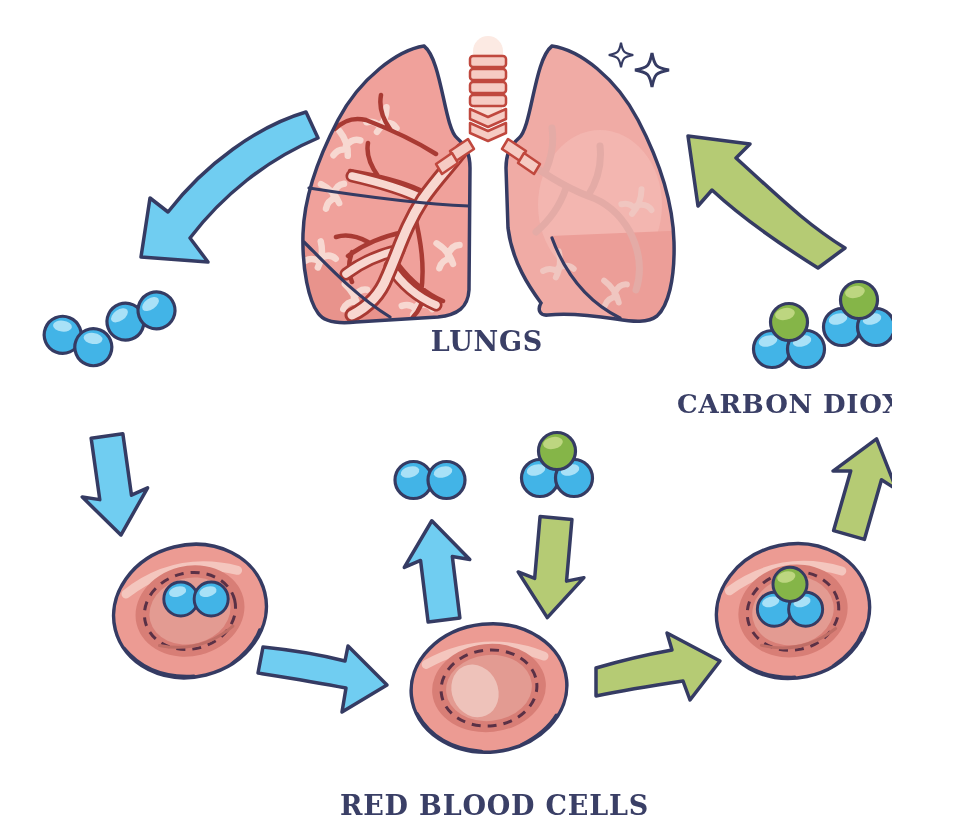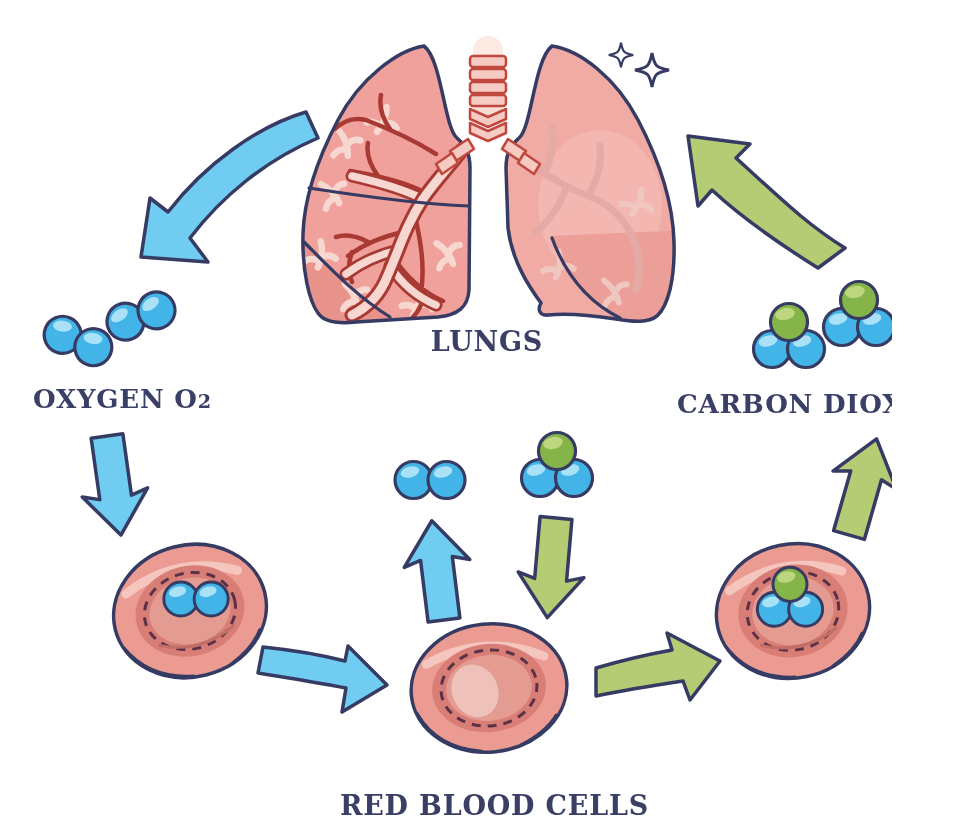--- a/index.html
+++ b/index.html
@@ -212,23 +212,20 @@
   </g>
 
   <use href="#mol-o2" transform="translate(196,599) scale(0.92)"></use>
   <use href="#mol-co2" transform="translate(790,600) scale(0.92)"></use>
 </svg>
 
   <div class="label" id="lbl-lungs">
     <span>LUNGS</span>
   </div>
 
-  <div class="label" id="lbl-oxygen">
-    <span>OXYGEN O</span><span class="sub">2</span>
-  </div>
 
   <div class="label" id="lbl-carbon">
     <span>CARBON DIOXIDE CO</span>
   </div>
 
   <div class="label" id="lbl-rbc">
     <span>RED BLOOD CELLS</span>
   </div>
 
 </div>

